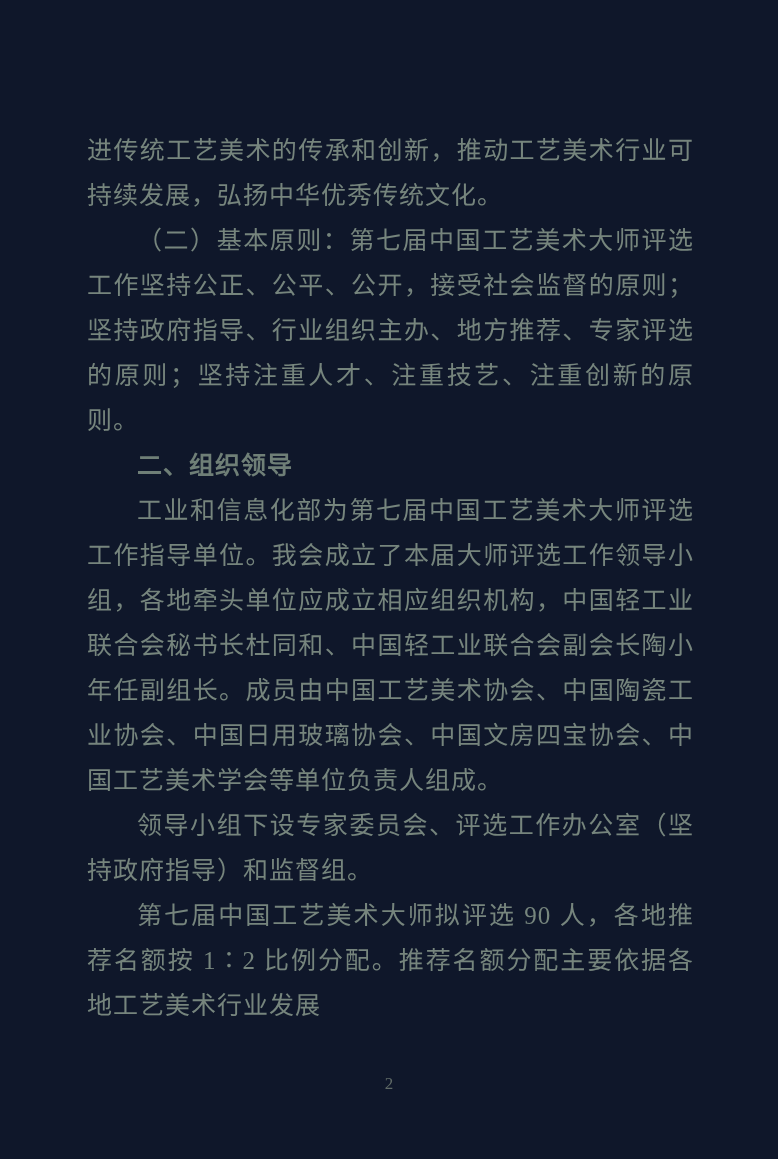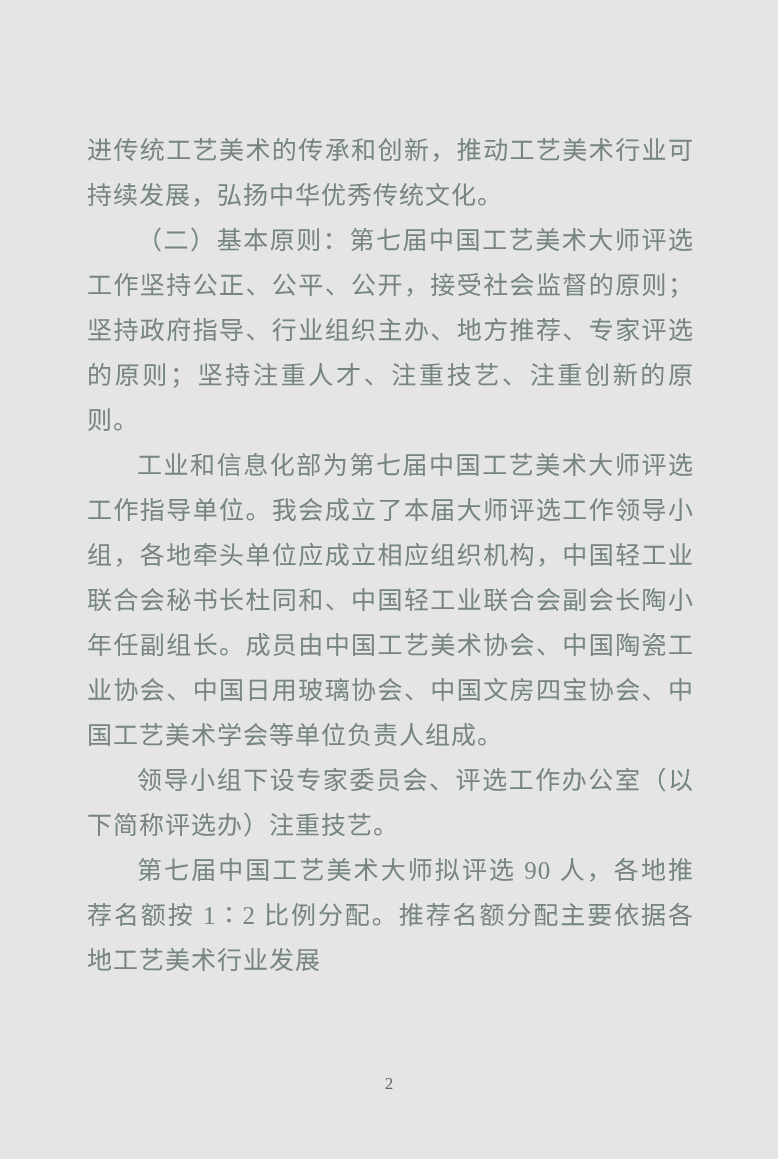--- a/index.html
+++ b/index.html
@@ -4,21 +4,21 @@
 <style>
   html, body {
     margin: 0;
     padding: 0;
     background: #ffffff;
   }
   .page {
     position: relative;
     width: 778px;
     height: 1159px;
-    background: #e5e5e5;
+    background: #0f172a;
     overflow: hidden;
     font-family: "Liberation Serif", "DejaVu Serif", serif;
   }
   .content {
     position: absolute;
     top: 128px;
     left: 87px;
     width: 607px;
     color: #76857d;
     font-size: 25px;
@@ -54,22 +54,23 @@
 </style>
 </head>
 <body>
 
 <div class="page">
 
   <div class="content" id="paragraph-container">
 
   <p>进传统工艺美术的传承和创新，推动工艺美术行业可持续发展，弘扬中华优秀传统文化。</p>
       <p class="indent">（二）基本原则：第七届中国工艺美术大师评选工作坚持公正、公平、公开，接受社会监督的原则；坚持政府指导、行业组织主办、地方推荐、专家评选的原则；坚持注重人才、注重技艺、注重创新的原则。</p>
+      <p class="indent bold">二、组织领导</p>
       <p class="indent">工业和信息化部为第七届中国工艺美术大师评选工作指导单位。我会成立了本届大师评选工作领导小组，各地牵头单位应成立相应组织机构，中国轻工业联合会秘书长杜同和、中国轻工业联合会副会长陶小年任副组长。成员由中国工艺美术协会、中国陶瓷工业协会、中国日用玻璃协会、中国文房四宝协会、中国工艺美术学会等单位负责人组成。</p>
-      <p class="indent">领导小组下设专家委员会、评选工作办公室（以下简称评选办）注重技艺。</p>
+      <p class="indent">领导小组下设专家委员会、评选工作办公室（坚持政府指导）和监督组。</p>
       <p class="indent">第七届中国工艺美术大师拟评选 90 人，各地推荐名额按 1∶2 比例分配。推荐名额分配主要依据各地工艺美术行业发展</p>
     </div>
 
   <div class="footer">
     <span class="page-number">2</span>
   </div>
 
 </div>
 
 </body></html>

